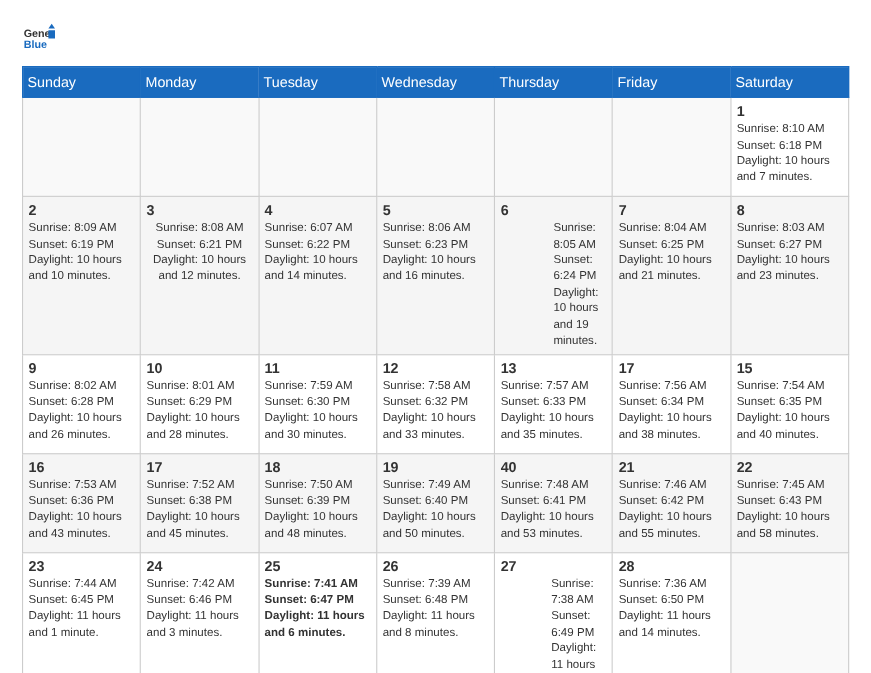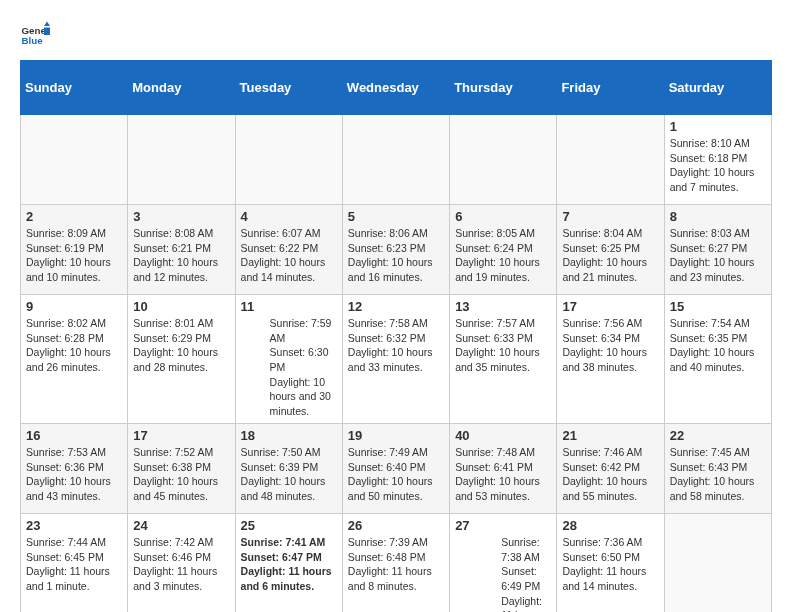--- a/index.html
+++ b/index.html
@@ -39,22 +39,22 @@
     }
     table {
       width: 100%;
       border-collapse: collapse;
       table-layout: fixed;
     }
     thead tr th {
       background-color: #1a6bbf;
       color: #fff;
       font-size: 13px;
-      font-weight: bold;
-      padding: 19px 4px;
+      font-weight: normal;
+      padding: 6px 4px;
       text-align: left;
       border: 1px solid #1a6bbf;
     }
     tbody tr td {
       border: 1px solid #ccc;
       vertical-align: top;
       padding: 4px 5px;
       height: 90px;
       font-size: 11px;
       color: #333;
@@ -125,39 +125,39 @@
       </tr>
       <tr>
         <td>
           <span class="day-number">2</span>
           <div class="day-info" style="white-space: pre-line;">Sunrise: 8:09 AM
 Sunset: 6:19 PM
 Daylight: 10 hours and 10 minutes.</div>
         </td>
         <td>
           <span class="day-number">3</span>
-          <div class="day-info" style="white-space: pre-line;">Sunrise: 8:08 AM
+          <div class="day-info" style="white-space: pre-line; text-align: center;">Sunrise: 8:08 AM
 Sunset: 6:21 PM
 Daylight: 10 hours and 12 minutes.</div>
         </td>
         <td>
           <span class="day-number">4</span>
           <div class="day-info" style="white-space: pre-line;">Sunrise: 6:07 AM
 Sunset: 6:22 PM
 Daylight: 10 hours and 14 minutes.</div>
         </td>
         <td>
           <span class="day-number">5</span>
           <div class="day-info" style="white-space: pre-line;">Sunrise: 8:06 AM
 Sunset: 6:23 PM
 Daylight: 10 hours and 16 minutes.</div>
         </td>
         <td>
           <span class="day-number">6</span>
-          <div class="day-info" style="white-space: pre-line;">Sunrise: 8:05 AM
+          <div class="day-info" style="white-space: pre-line; margin-left: 48px;">Sunrise: 8:05 AM
 Sunset: 6:24 PM
 Daylight: 10 hours and 19 minutes.</div>
         </td>
         <td>
           <span class="day-number">7</span>
           <div class="day-info" style="white-space: pre-line;">Sunrise: 8:04 AM
 Sunset: 6:25 PM
 Daylight: 10 hours and 21 minutes.</div>
         </td>
         <td>
@@ -175,21 +175,21 @@
 Daylight: 10 hours and 26 minutes.</div>
         </td>
         <td>
           <span class="day-number">10</span>
           <div class="day-info" style="white-space: pre-line;">Sunrise: 8:01 AM
 Sunset: 6:29 PM
 Daylight: 10 hours and 28 minutes.</div>
         </td>
         <td>
           <span class="day-number">11</span>
-          <div class="day-info" style="white-space: pre-line; margin-left: 29px;">Sunrise: 7:59 AM
+          <div class="day-info" style="white-space: pre-line;">Sunrise: 7:59 AM
 Sunset: 6:30 PM
 Daylight: 10 hours and 30 minutes.</div>
         </td>
         <td>
           <span class="day-number">12</span>
           <div class="day-info" style="white-space: pre-line;">Sunrise: 7:58 AM
 Sunset: 6:32 PM
 Daylight: 10 hours and 33 minutes.</div>
         </td>
         <td>

